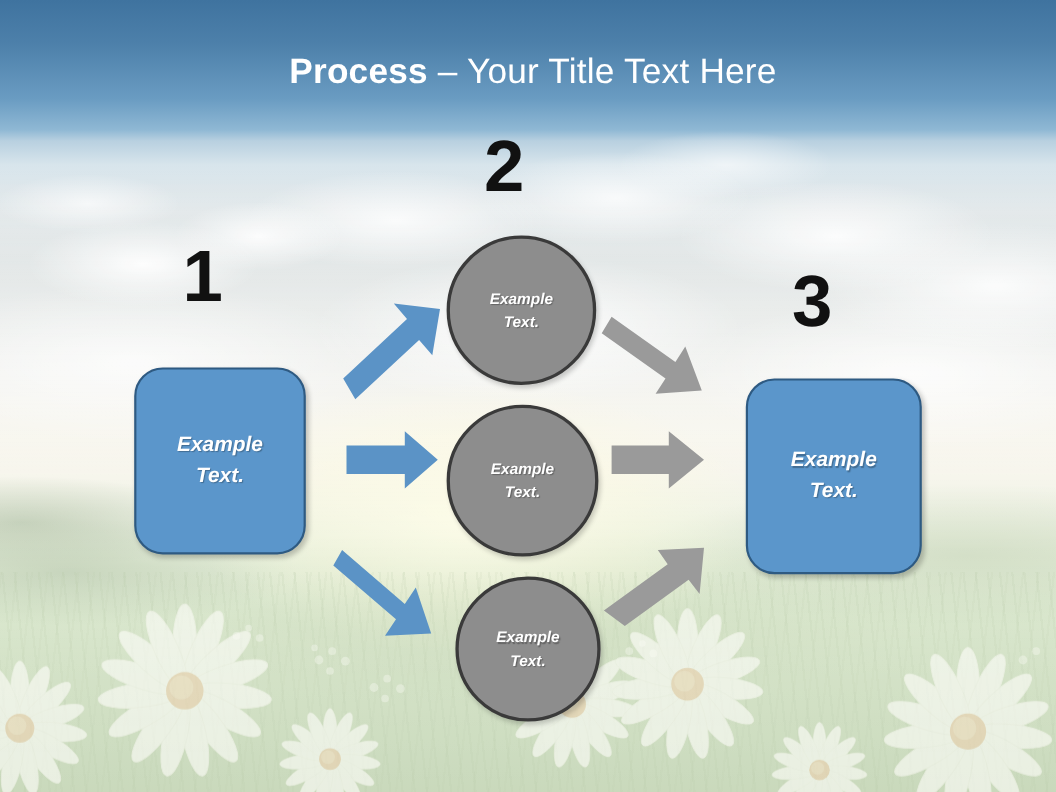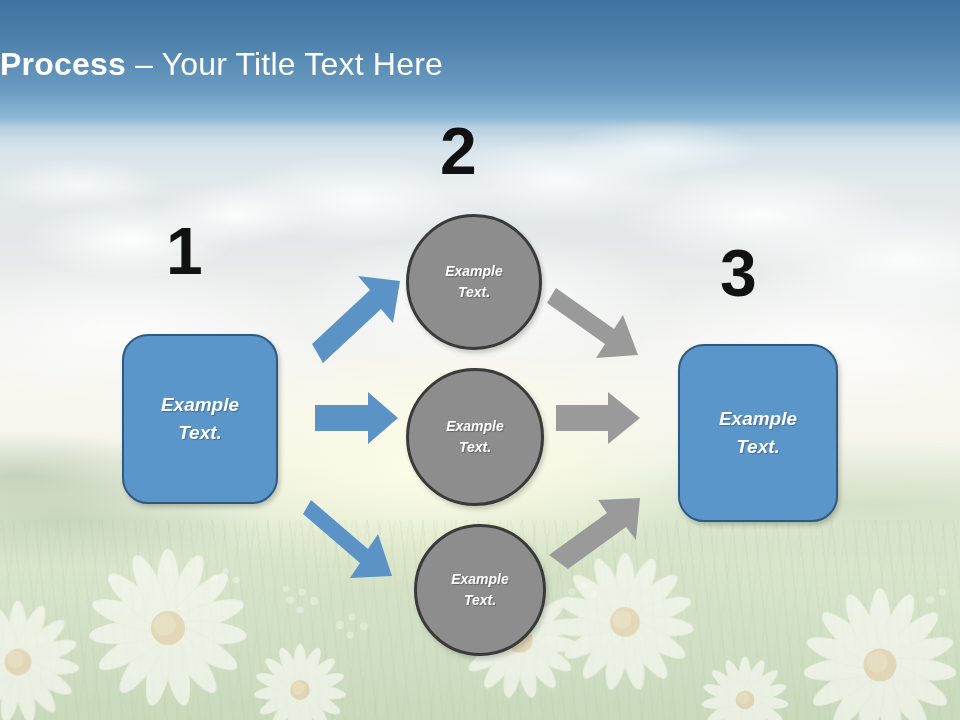--- a/index.html
+++ b/index.html
@@ -95,23 +95,23 @@
       rgba(255,255,255,0) 150px,
       rgba(255,255,255,.30) 330px,
       rgba(255,255,255,.46) 470px,
       rgba(255,255,255,.52) 600px,
       rgba(255,255,255,.50) 720px);
   }
 
   
   .title-bar {
     position: absolute;
-    left: 0; top: 46px;
+    left: 18px; top: 46px;
     width: 933px;
-    text-align: left;
+    text-align: center;
     font-size: 32px;
     color: #ffffff;
     letter-spacing: .2px;
     white-space: nowrap;
   }
   .title-strong { font-weight: bold; }
   .title-rest { font-weight: normal; }
 
   
   .step-num {

